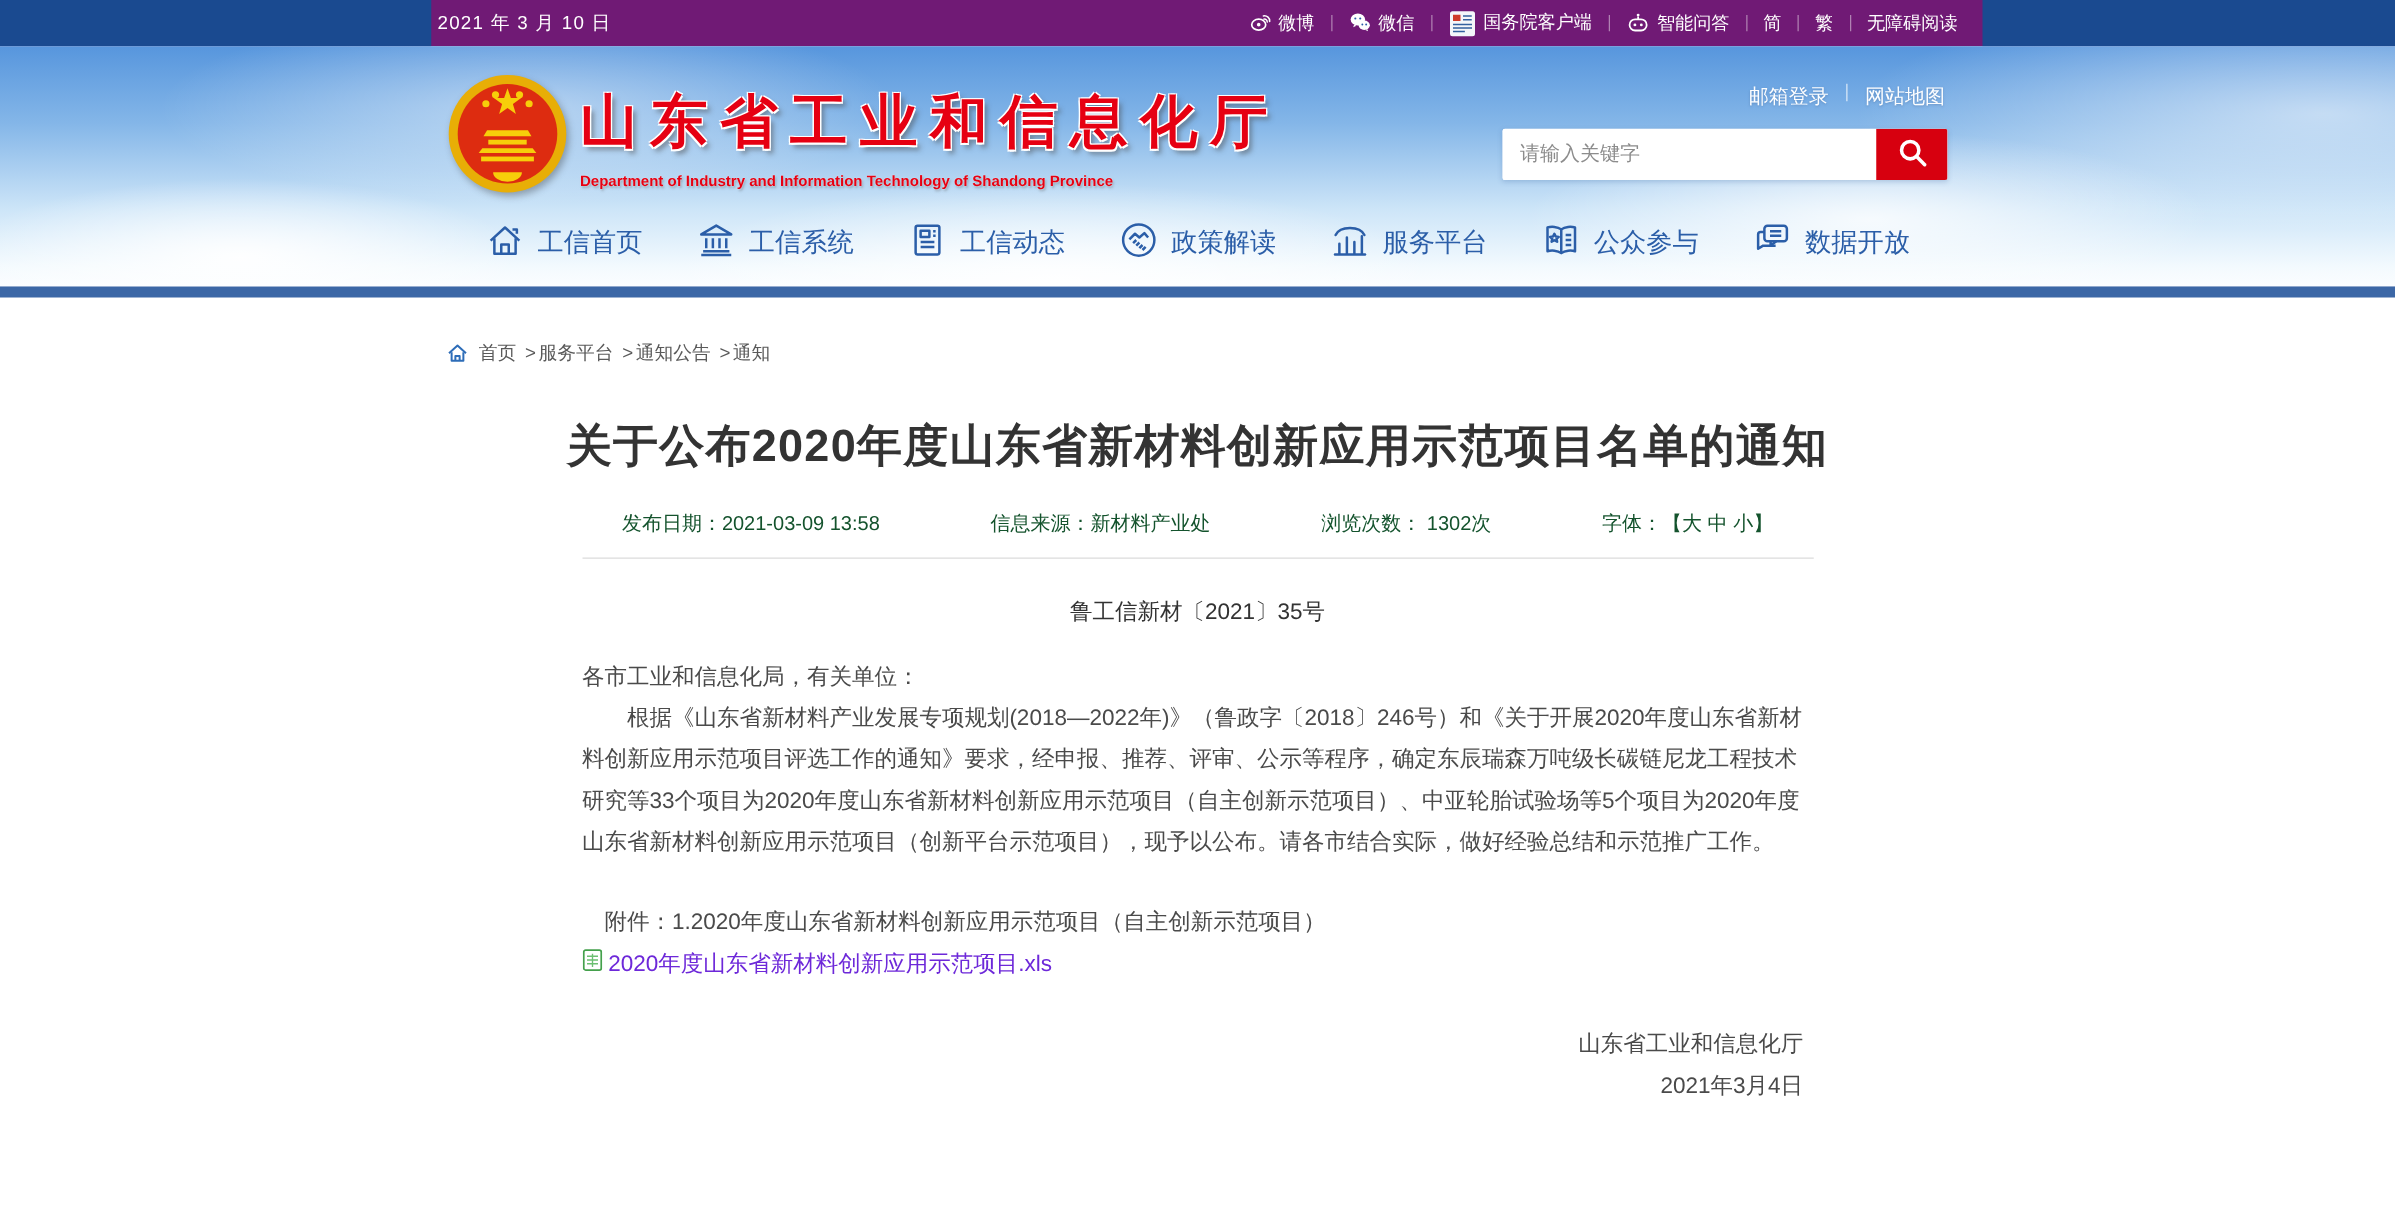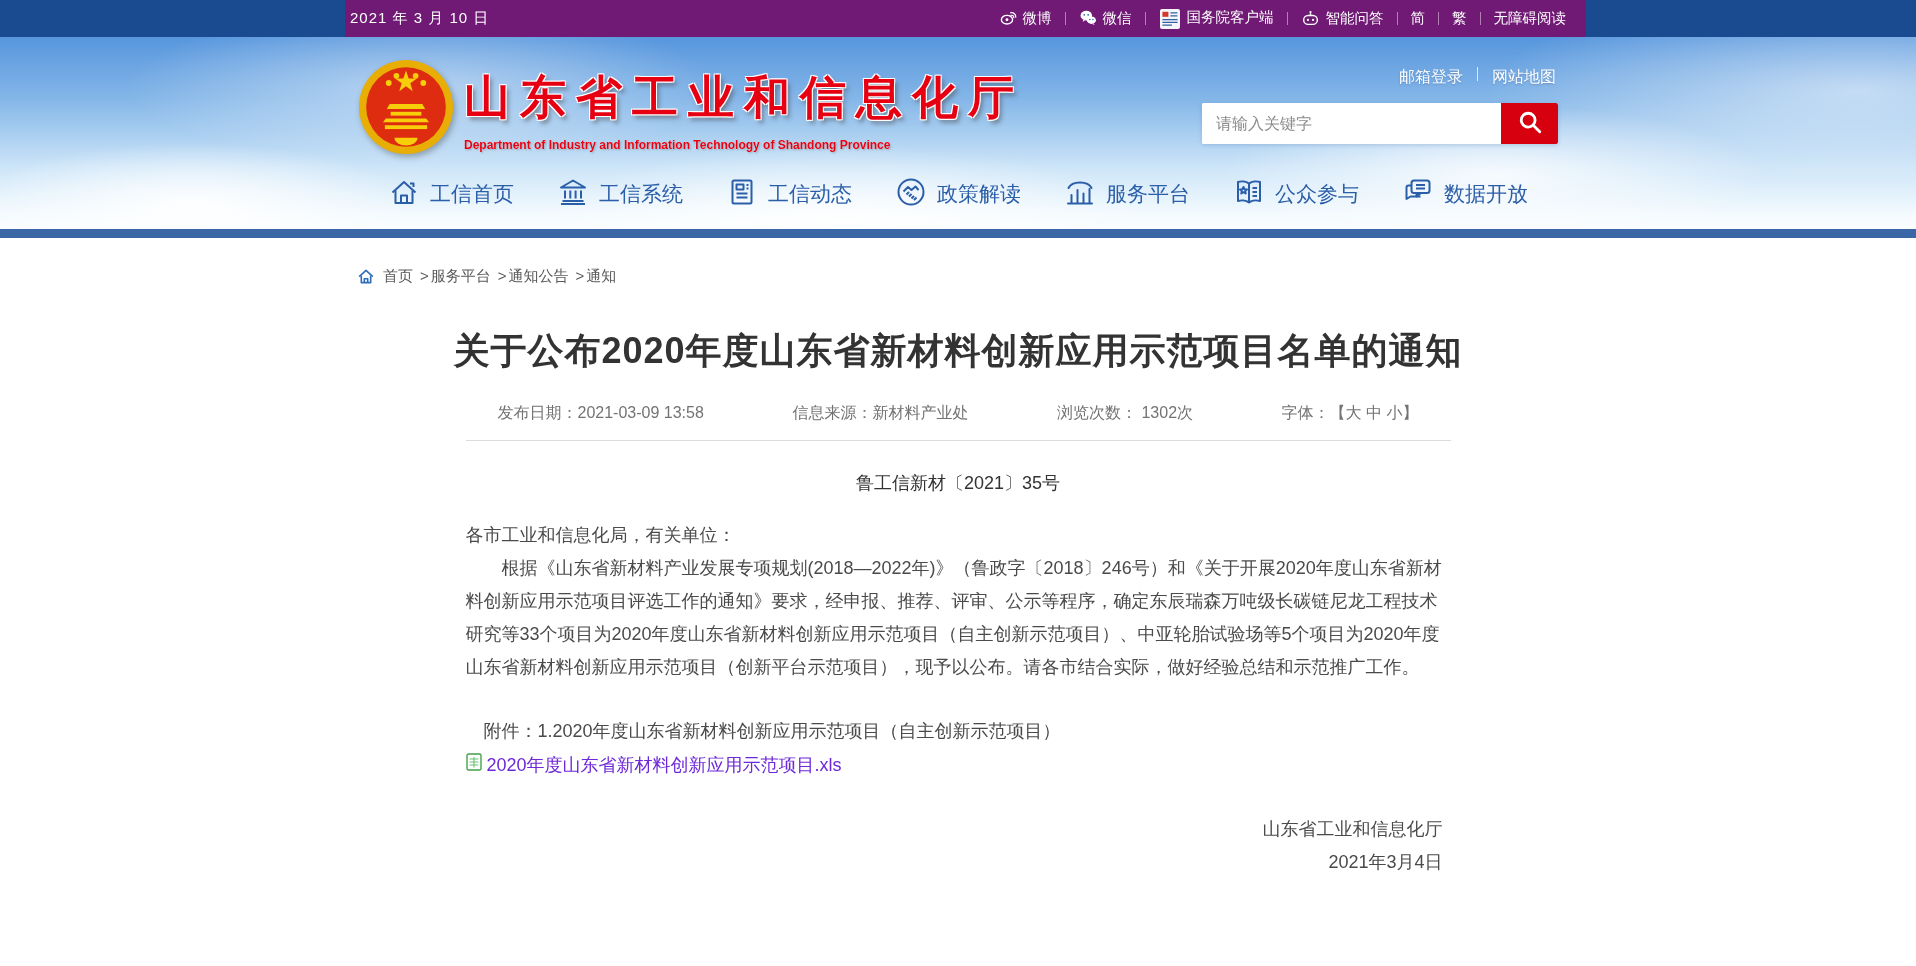--- a/index.html
+++ b/index.html
@@ -51,30 +51,30 @@
   .search-btn { width:57px; border:none; background:#d7000f; cursor:pointer; display:flex; align-items:center; justify-content:center; }
 
   .nav { position:absolute; left:0; right:0; top:128px; height:54px; display:flex;
          align-items:center; justify-content:space-between; padding:0 30px; }
   .nav-item { display:flex; align-items:flex-end; gap:10px; color:#2b5ea8; font-size:21px; white-space:nowrap; }
   .nav-ic { display:inline-flex; }
 
   .divider-strip { height:9px; background:#3c67a6; }
 
   
-  .main { width:1200px; margin:0 auto; padding-top:29px; }
+  .main { width:1200px; margin:16px auto; padding-top:19px; }
   .breadcrumb { display:flex; align-items:center; gap:7px; font-size:15px; color:#5a5a5a; }
   .bc-home { display:inline-flex; margin-right:2px; }
   .bc-seg + .bc-seg::before { content:">"; margin-right:2px; color:#5a5a5a; }
   .bc-seg { color:#5a5a5a; }
 
   .article-title { margin-top:41px; text-align:center; font-size:36px; font-weight:700; color:#333; letter-spacing:1px; }
 
   .meta { width:985px; margin:27px auto 0; display:flex; justify-content:space-between;
-          padding:0 32px 16px 32px; border-bottom:1px solid #dcdcdc; font-size:16px; color:#737373; }
+          padding:0 32px 16px 32px; border-bottom:1px solid #dcdcdc; font-size:16px; color:#14532d; }
   .meta-item { white-space:nowrap; }
   .font-options { cursor:pointer; }
 
   .doc-number { margin-top:26px; text-align:center; font-size:18px; color:#333; }
 
   .article-body { width:985px; margin:0 auto; font-size:18px; color:#4a4a4a; line-height:33px; }
   .salutation { margin-top:19px; }
   .para { text-indent:2em; }
   .attach-1 { margin-top:31px; padding-left:18px; }
   .attach-2 { padding-left:107px; }

